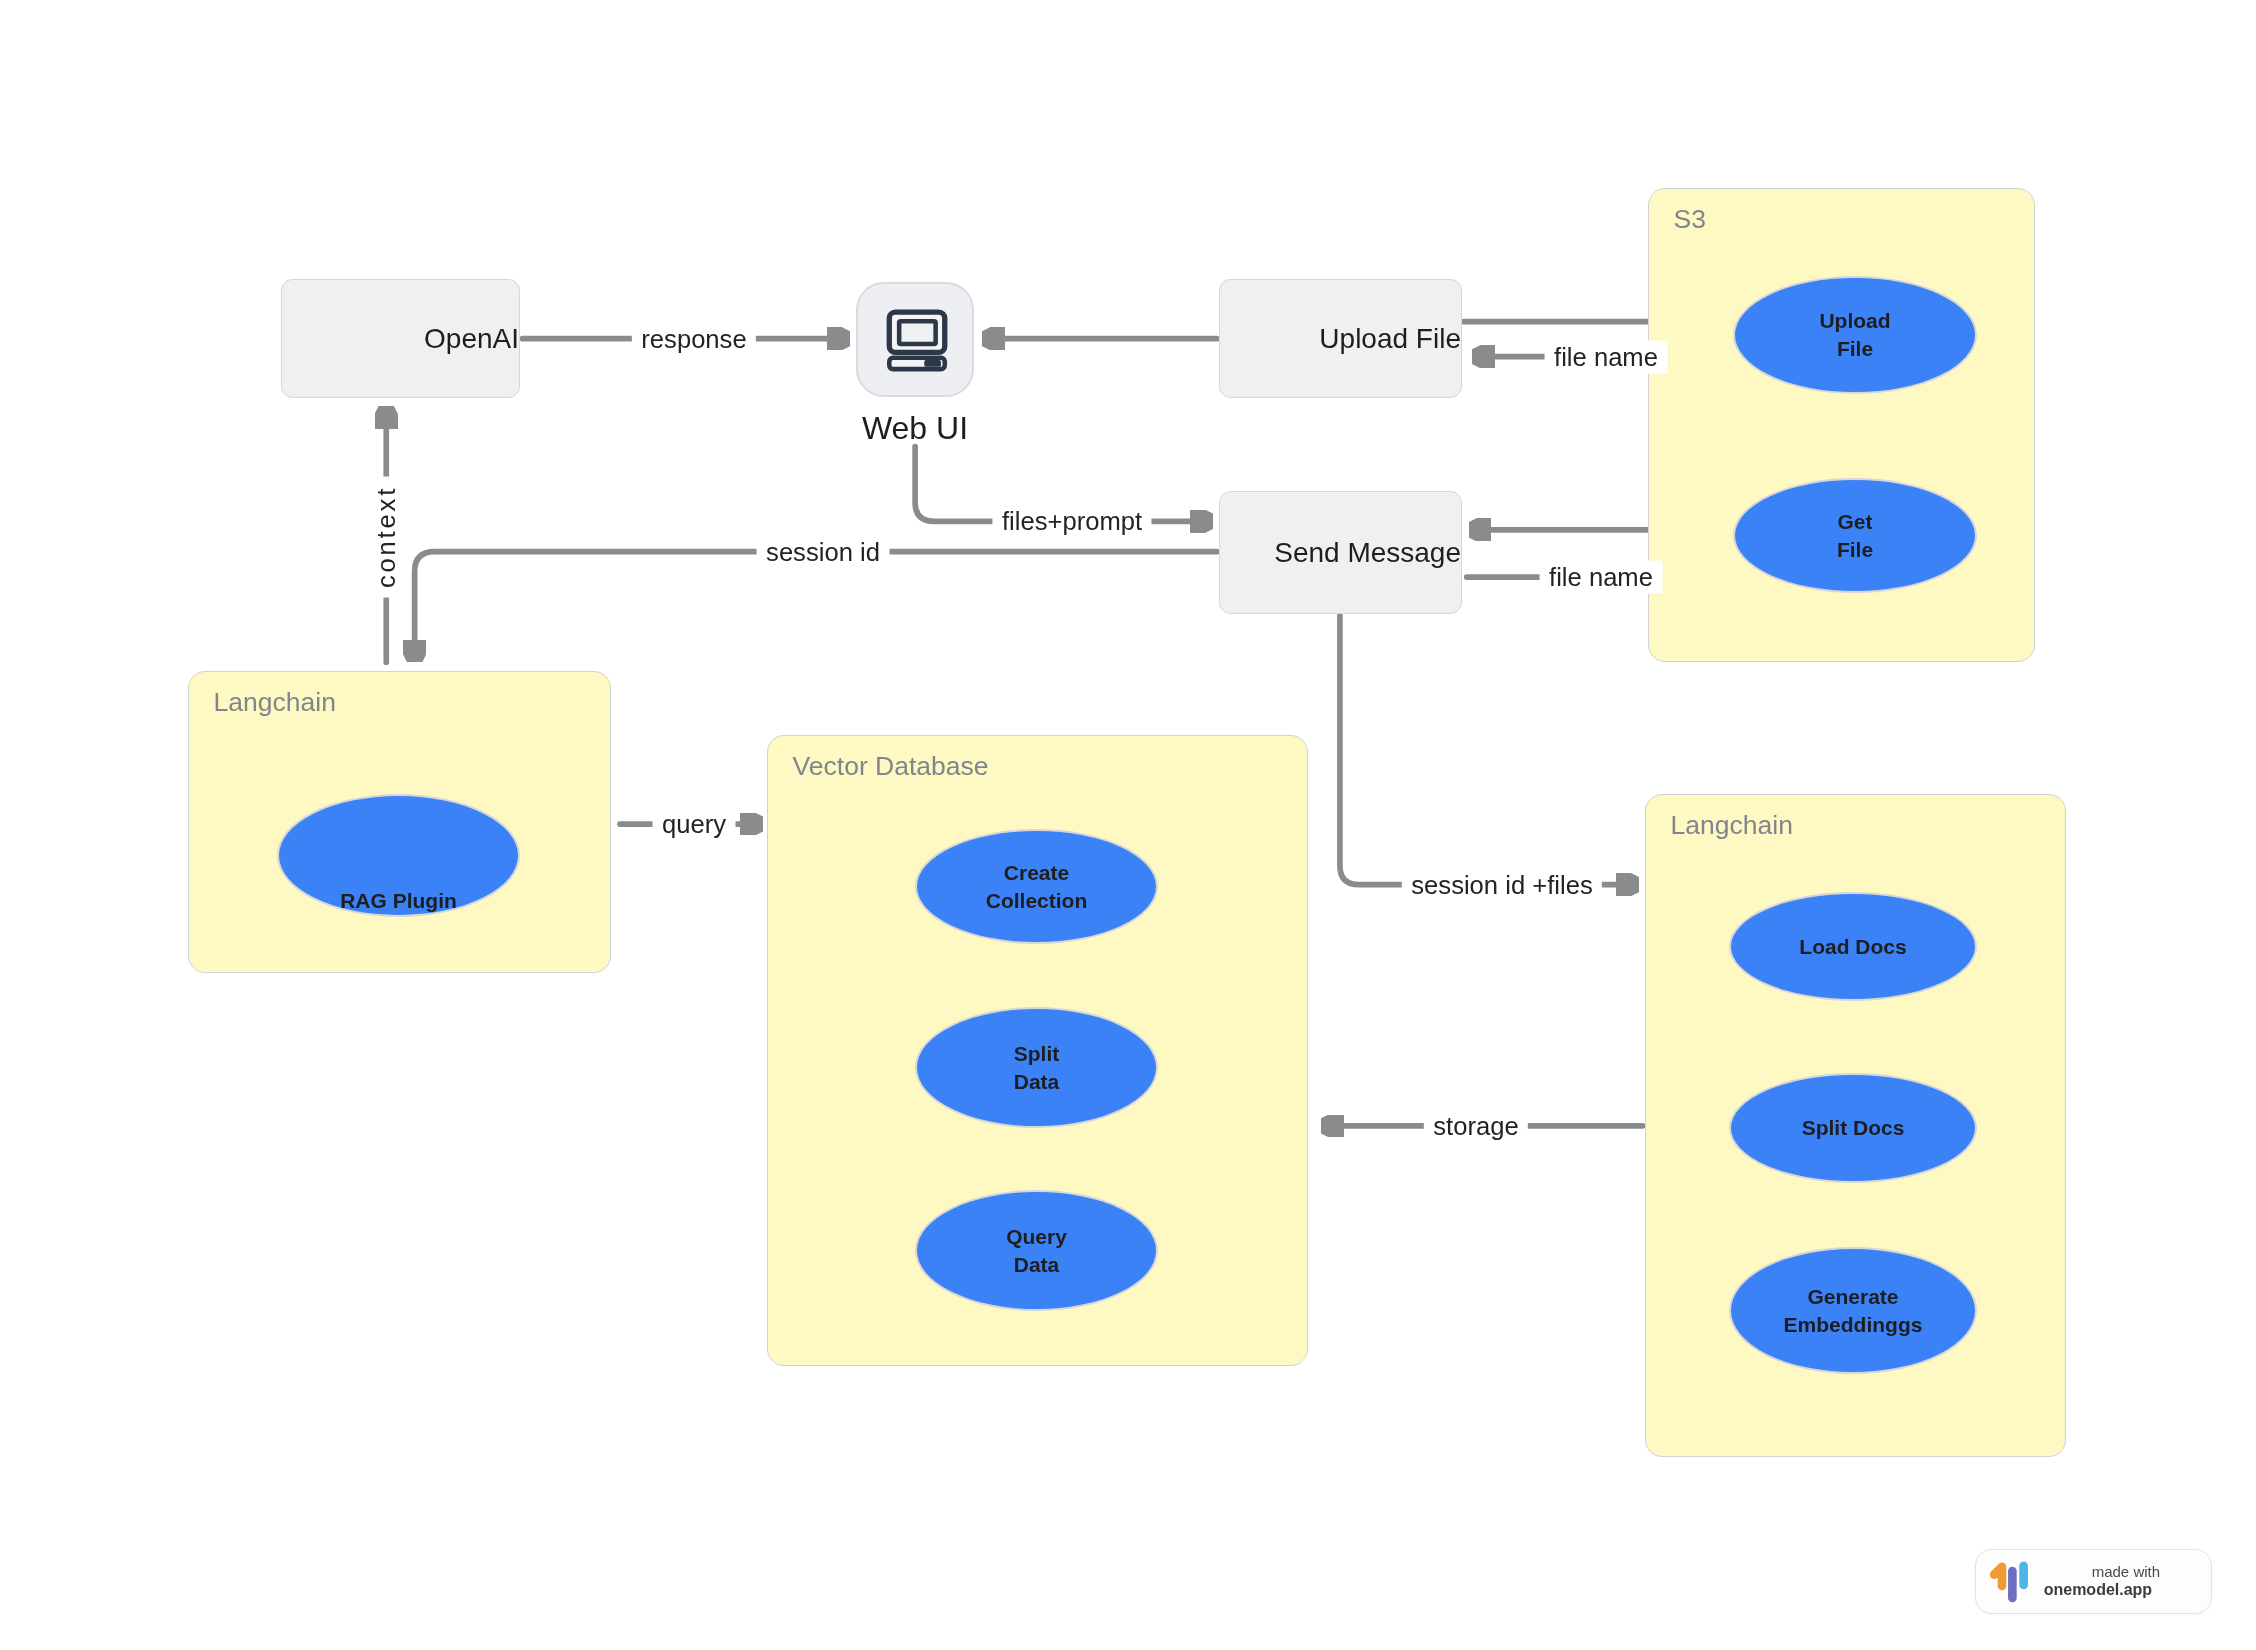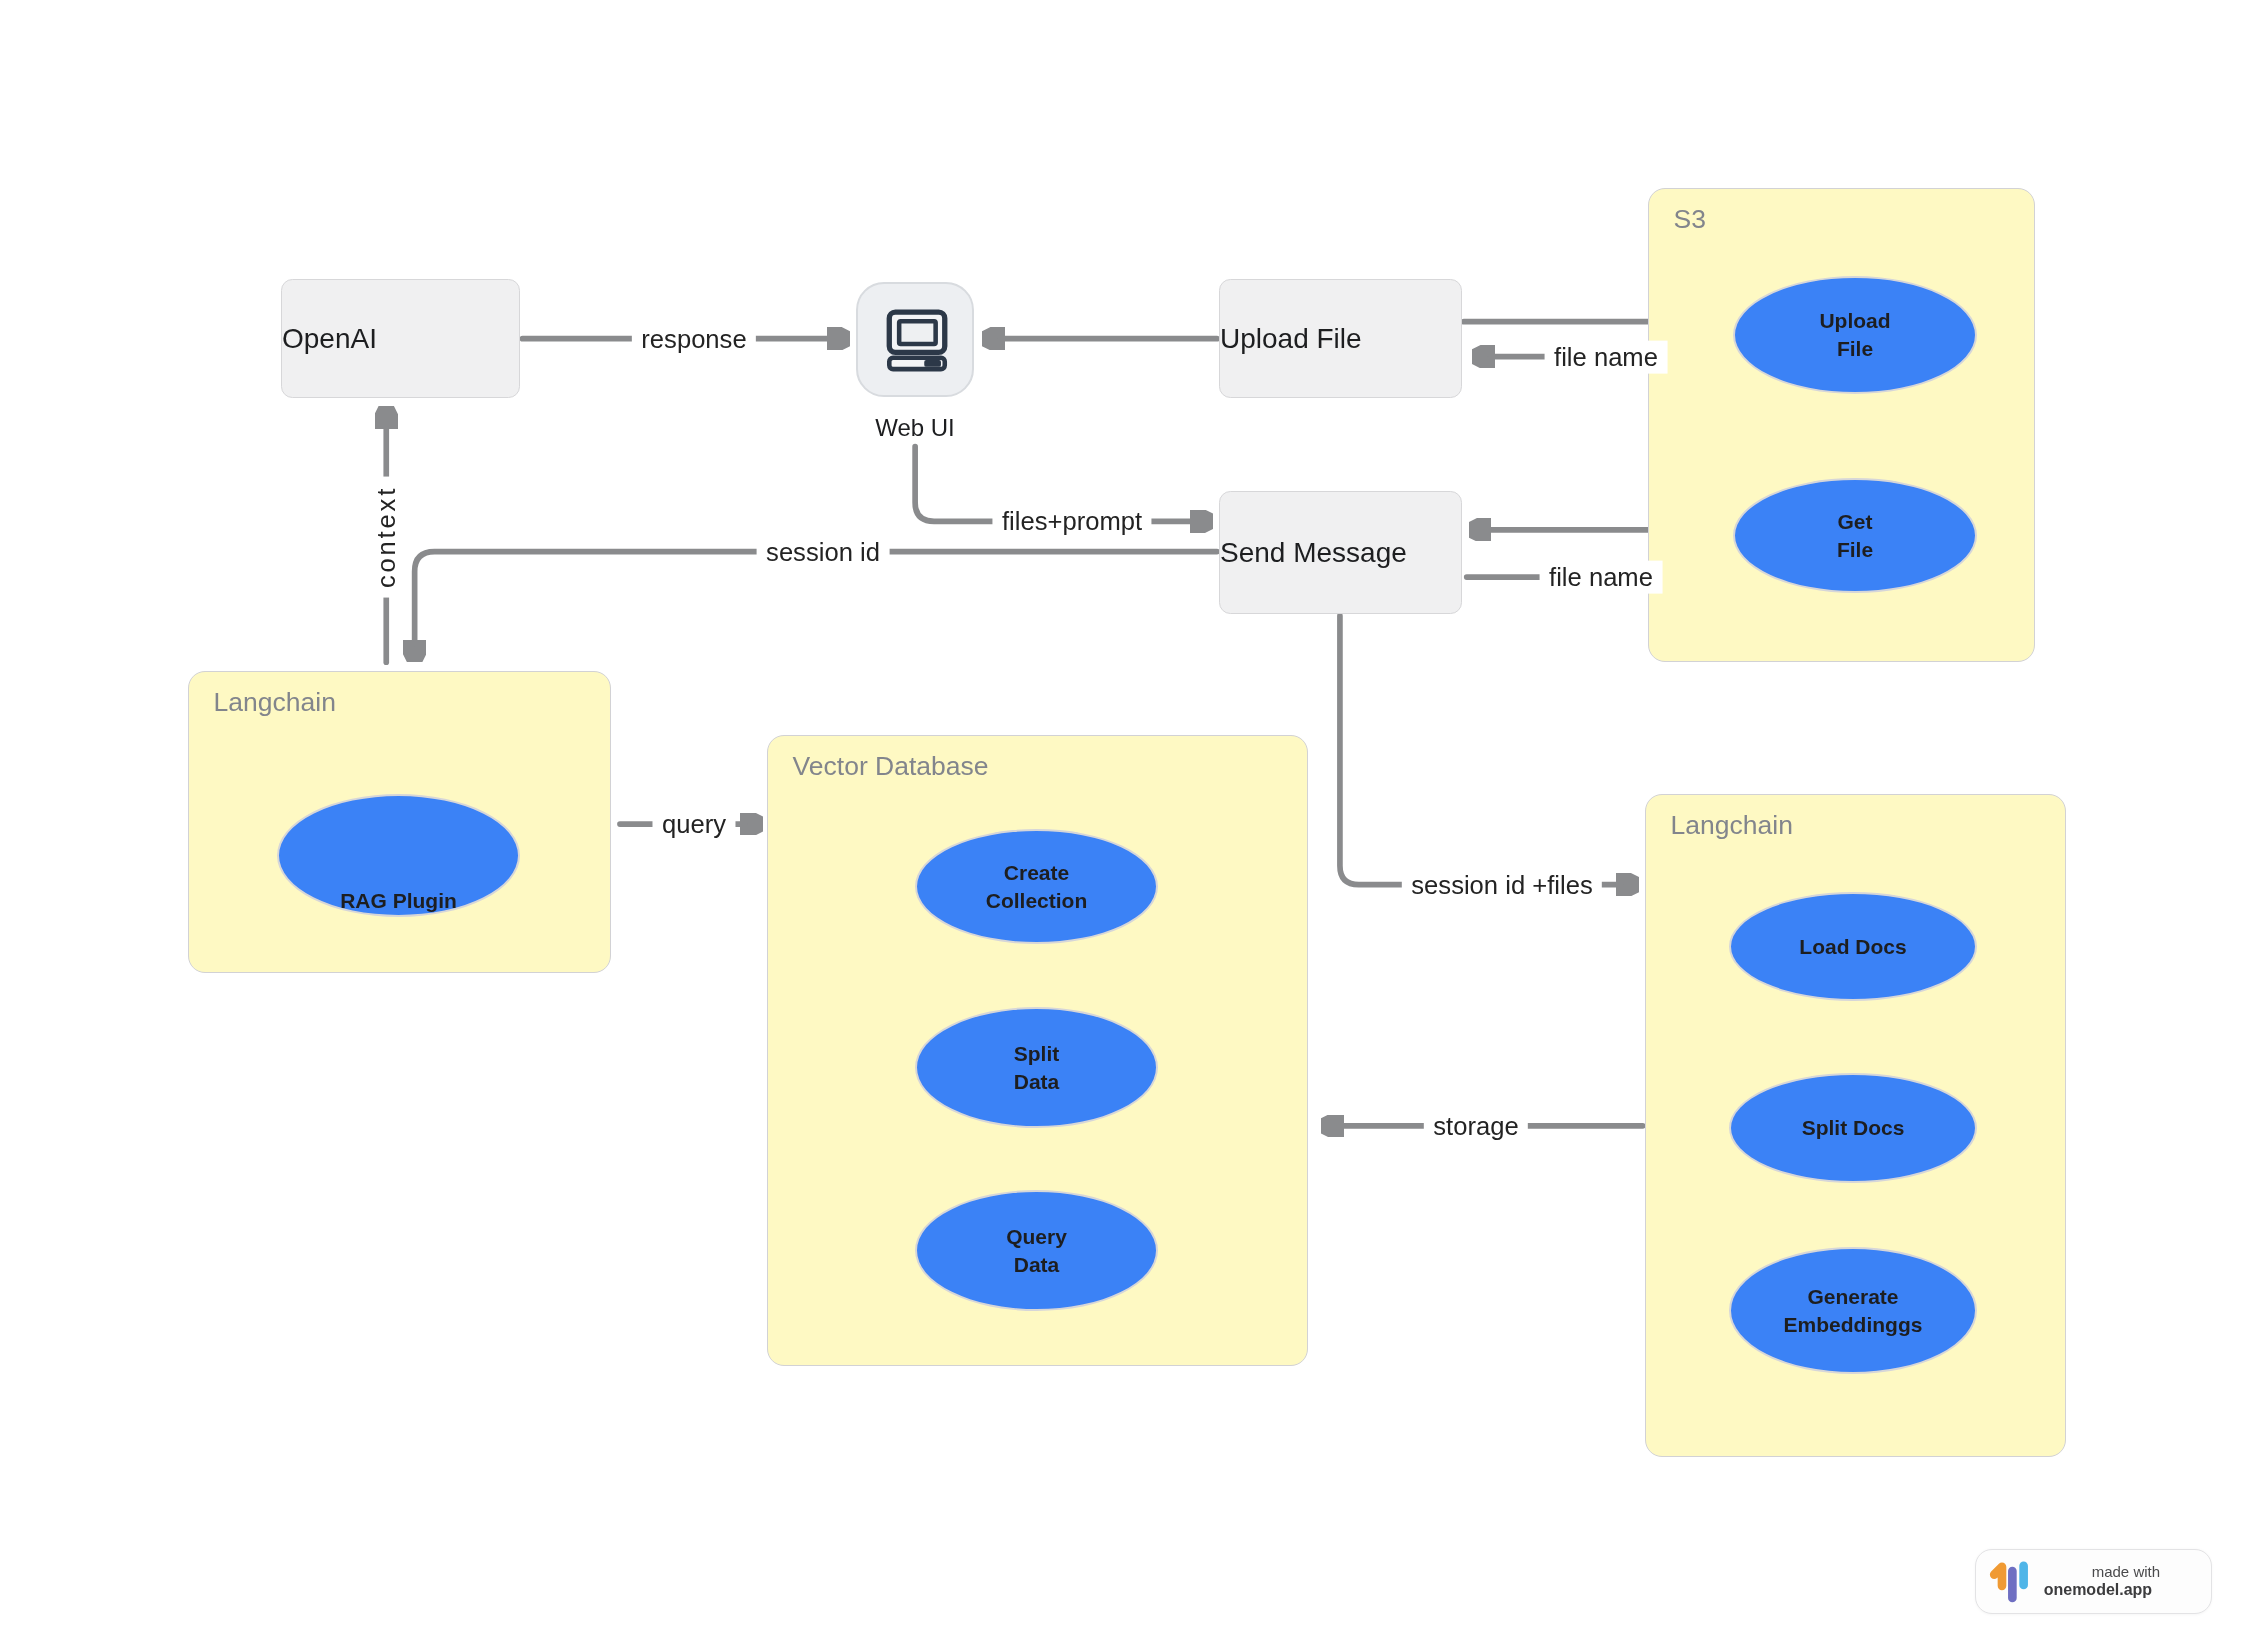--- a/index.html
+++ b/index.html
@@ -11,21 +11,21 @@
     overflow:hidden;
   }
   svg.wires{position:absolute;left:0;top:0;width:2256px;height:1650px;pointer-events:none;}
   svg.wires path, svg.wires line{stroke:#8a8b8d;stroke-width:6;fill:none;stroke-linecap:round;stroke-linejoin:round;}
 
   .node{
     position:absolute;
     background:#f0f0f1;
     border:1.9px solid #d7d7d9;
     border-radius:11.4px;
-    display:flex;align-items:center;justify-content:flex-start;
+    display:flex;align-items:center;justify-content:flex-end;
     font-size:28px;color:#1d1e20;
     box-sizing:border-box;
   }
   .group{
     position:absolute;
     background:#fef9c3;
     border:1.9px solid #d2d2d5;
     border-radius:17px;
     box-sizing:border-box;
   }
@@ -57,21 +57,21 @@
   }
   .webui-tile{
     position:absolute;left:856px;top:282px;width:118px;height:115px;
     background:#edeff2;border:2.8px solid #d8dbdf;border-radius:28px;
     display:flex;align-items:center;justify-content:center;
     box-sizing:border-box;
   }
   .webui-label{
     position:absolute;left:915px;top:428px;
     transform:translate(-50%,-50%);
-    font-size:24px;color:#1d1e20;white-space:nowrap;
+    font-size:32px;color:#1d1e20;white-space:nowrap;
   }
   .badge{
     position:absolute;left:1975px;top:1549px;width:237px;height:65px;
     background:#fdfdfd;border:1.9px solid #e3e3e5;border-radius:17px;
     display:flex;align-items:center;gap:9.5px;
     box-sizing:border-box;padding:0 13.2px;
     box-shadow:0 0.9px 2.8px rgba(0,0,0,0.04);
   }
   .badge-text{display:flex;flex-direction:column;line-height:1.12;}
   .badge-made{font-size:15px;color:#4a4a4c;padding-left:48px;}

